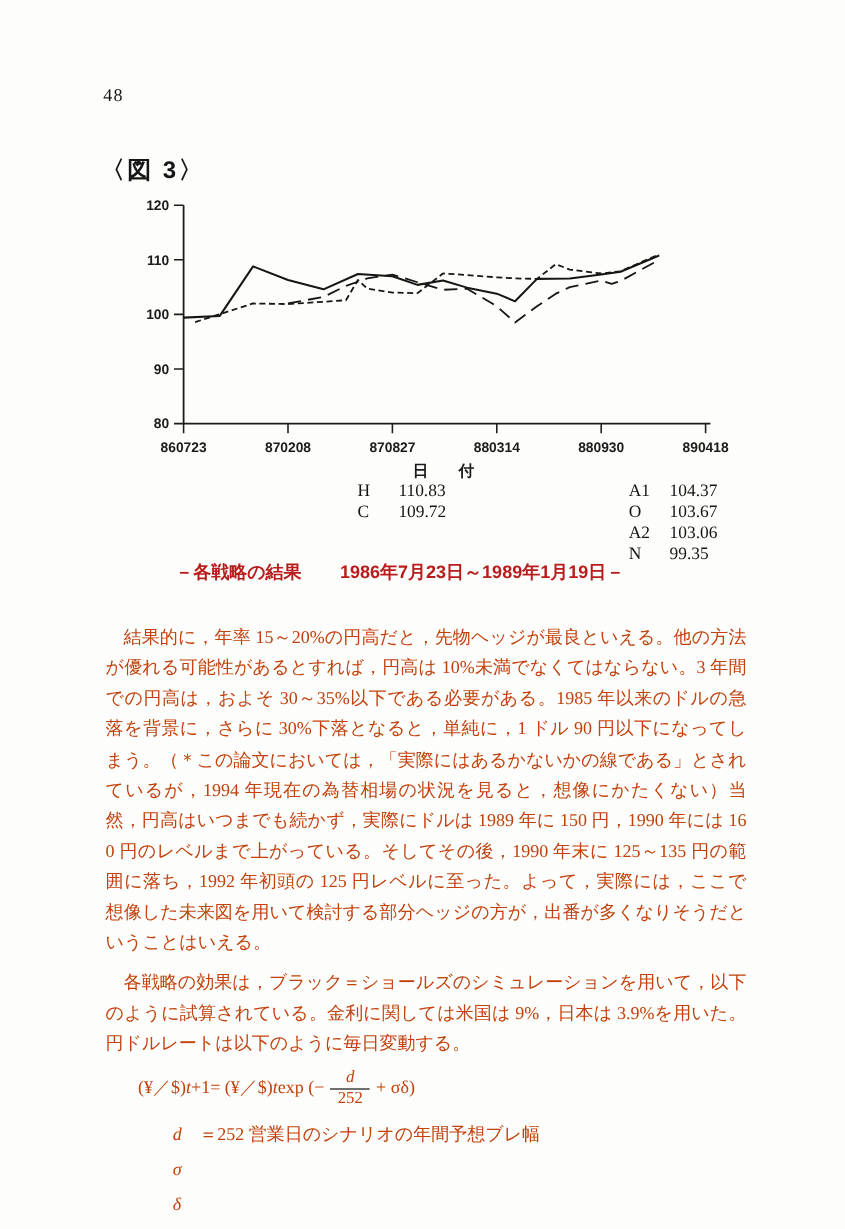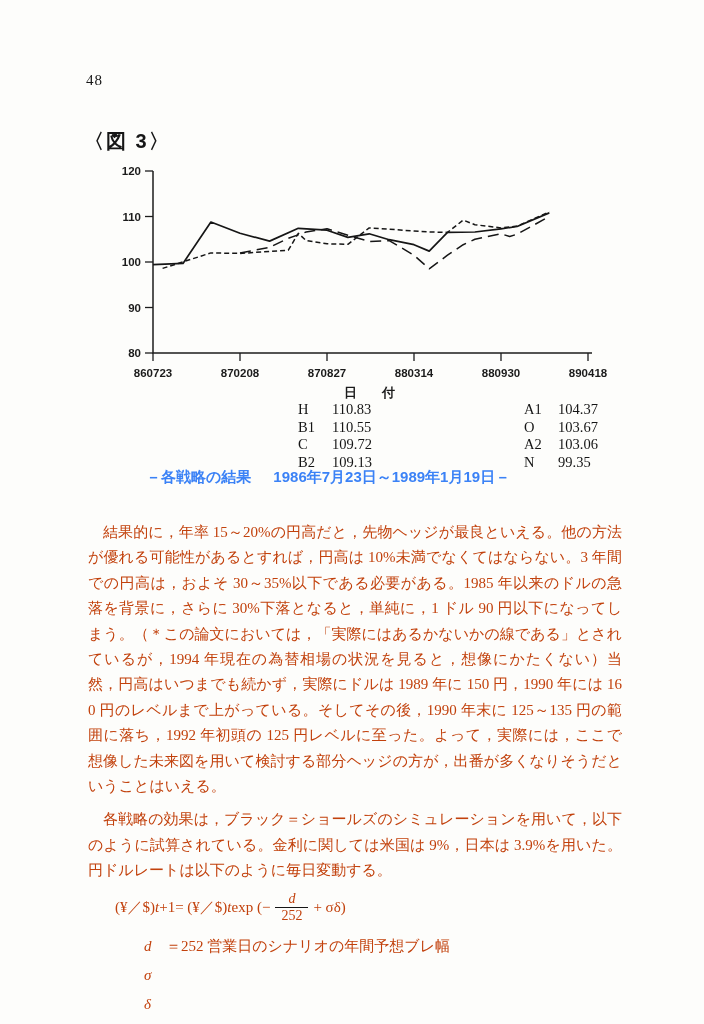--- a/index.html
+++ b/index.html
@@ -39,23 +39,23 @@
   }
   .lg-row{display:flex;}
   .lg-label{width:34px;}
   .lg-val{}
   .lg-col-1 .lg-val{width:146px;}
   .lg-col-2 .lg-val{width:58px;}
   .caption{
     position:absolute;left:146px;top:468px;
     display:flex;
     font-family:"Liberation Sans","DejaVu Sans",sans-serif;
-    font-weight:bold;font-size:15px;color:#3b82f6;justify-content:flex-end;
+    font-weight:bold;font-size:15px;color:#b91c1c;justify-content:flex-end;
   }
-  .caption .cap-right{margin-left:22px;}
+  .caption .cap-right{margin-left:32px;}
   .body-text{
     position:absolute;left:88px;top:520px;width:534px;
     font-size:15px;line-height:25.4px;text-align:justify;
     word-break:break-all;color:#c2410c;
   }
   .body-text p{margin:0;text-indent:1em;}
   .body-text p.p2{margin-top:8px;}
   .formula-line{
     margin:7px 0 0 27px;text-indent:0;font-size:15px;
     display:flex;align-items:center;
@@ -112,30 +112,22 @@
       </svg>
   </div>
 
   <div class="legend">
       <div class="lg-col lg-col-1">
         <div class="lg-row">
           <span class="lg-label">H</span>
           <span class="lg-val">110.83</span>
         </div>
         <div class="lg-row">
-          <span class="lg-label">B1</span>
-          <span class="lg-val">110.55</span>
-        </div>
-        <div class="lg-row">
           <span class="lg-label">C</span>
           <span class="lg-val">109.72</span>
-        </div>
-        <div class="lg-row">
-          <span class="lg-label">B2</span>
-          <span class="lg-val">109.13</span>
         </div>
       </div>
       <div class="lg-col lg-col-2">
         <div class="lg-row">
           <span class="lg-label">A1</span>
           <span class="lg-val">104.37</span>
         </div>
         <div class="lg-row">
           <span class="lg-label">O</span>
           <span class="lg-val">103.67</span>

